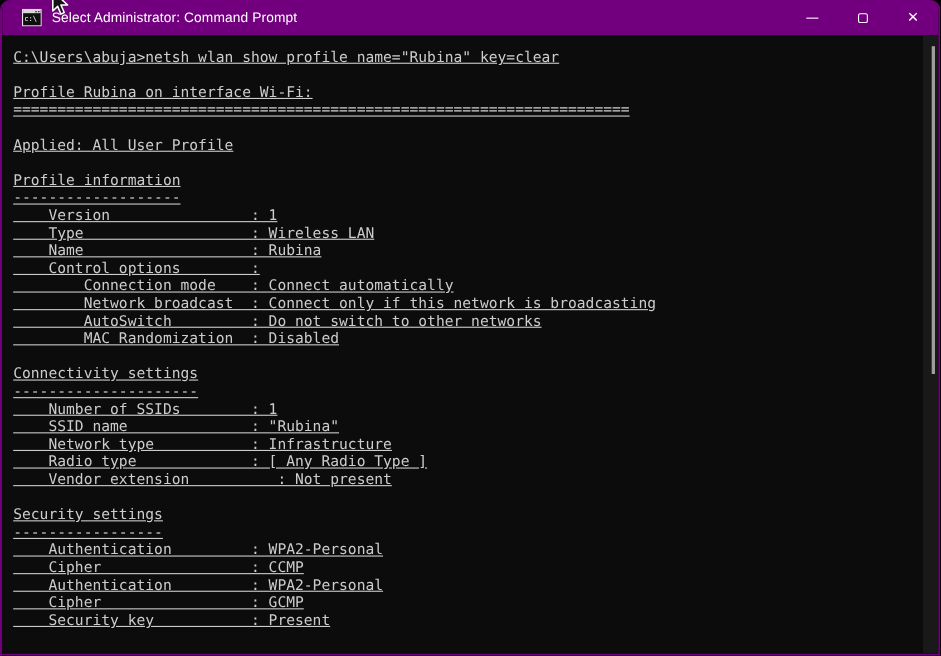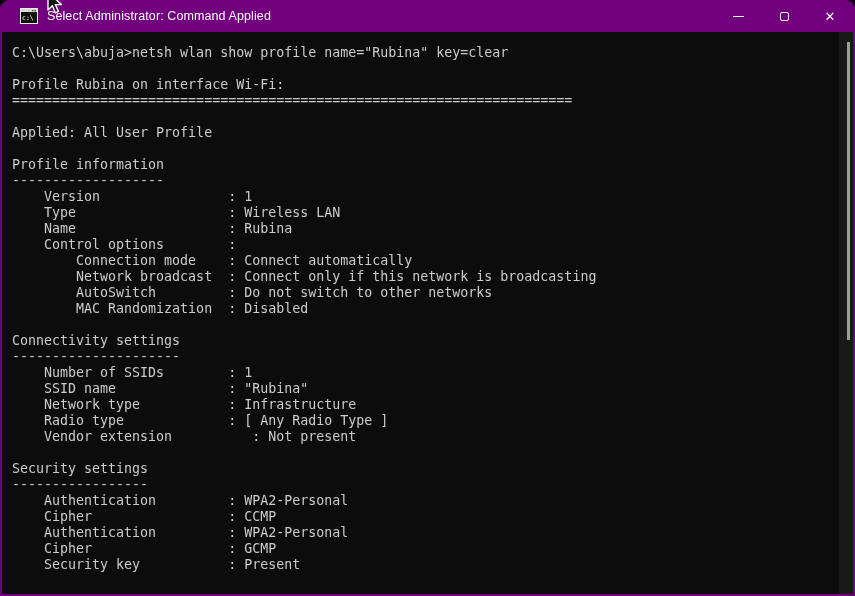--- a/index.html
+++ b/index.html
@@ -42,20 +42,21 @@
   }
 
   .term-pre {
     position: absolute; top: 0; left: 0; right: 16px; bottom: 0;
     padding: 13px 0 0 10px;
     font-family: "DejaVu Sans Mono", "Liberation Mono", monospace;
     font-size: 13.3px; line-height: 16px;
     color: #cccccc;
     white-space: pre;
     overflow: hidden;
+    text-decoration: underline;
   }
   .redacted {
     display: inline-block;
     width: 131px; height: 15px;
     background: #343434;
     vertical-align: text-bottom;
     margin-bottom: -2px;
   }
 
   .scrollbar {
@@ -75,21 +76,21 @@
 <div class="window">
 
   <div class="titlebar">
     <svg class="app-icon" viewBox="0 0 18 16">
       <rect x="0.5" y="0.5" width="17" height="15" fill="#101010" stroke="#e8e8e8" stroke-width="1"></rect>
       <rect x="1" y="1" width="16" height="3" fill="#d8d8d8"></rect>
       <rect x="12" y="2" width="1.5" height="1.2" fill="#444"></rect>
       <rect x="14.5" y="2" width="1.5" height="1.2" fill="#444"></rect>
       <text x="2" y="11.5" font-size="6.5" fill="#ffffff" font-family="DejaVu Sans Mono, monospace">c:\</text>
     </svg>
-    <span class="title-text">Select Administrator: Command Applied</span>
+    <span class="title-text">Select Administrator: Command Prompt</span>
     <div class="controls">
       <button class="ctrl-btn">
         <span class="glyph-min"></span>
       </button>
       <button class="ctrl-btn">
         <span class="glyph-max"></span>
       </button>
       <button class="ctrl-btn">
         <span class="glyph-close">✕</span>
       </button>

